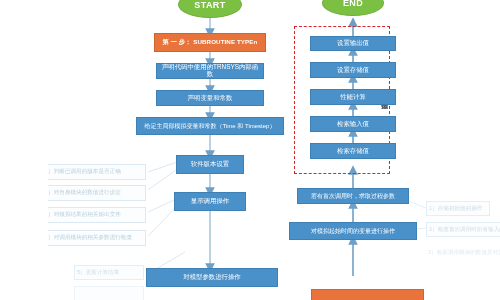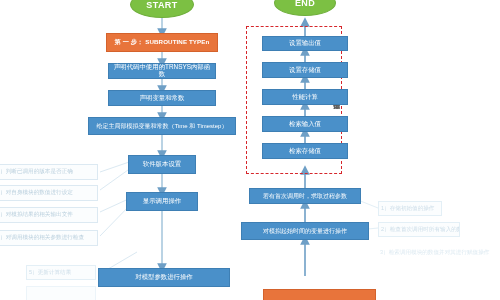--- a/index.html
+++ b/index.html
@@ -1,21 +1,21 @@
 <!DOCTYPE html>
 <html><head>
 <meta charset="utf-8">
 <style>
   html,body{margin:0;padding:0;}
   body{
     width:500px;height:300px;position:relative;overflow:hidden;
     background:#ffffff;
     font-family:"Liberation Sans","DejaVu Sans",sans-serif;
   }
-  #stage{position:absolute;inset:0;overflow:hidden;}
+  #stage{position:absolute;inset:0;overflow:hidden;margin-left:48px;}
   svg.lines{position:absolute;left:0;top:0;width:500px;height:300px;overflow:visible;}
 
   
   .node{position:absolute;box-sizing:border-box;display:flex;align-items:center;justify-content:center;text-align:center;}
   .oval{
     background:#7cc043;border-radius:50%;
     color:#ffffff;font-weight:bold;letter-spacing:.4px;
     font-size:9px;border:1px solid #6fae3c;
   }
   .orange{

